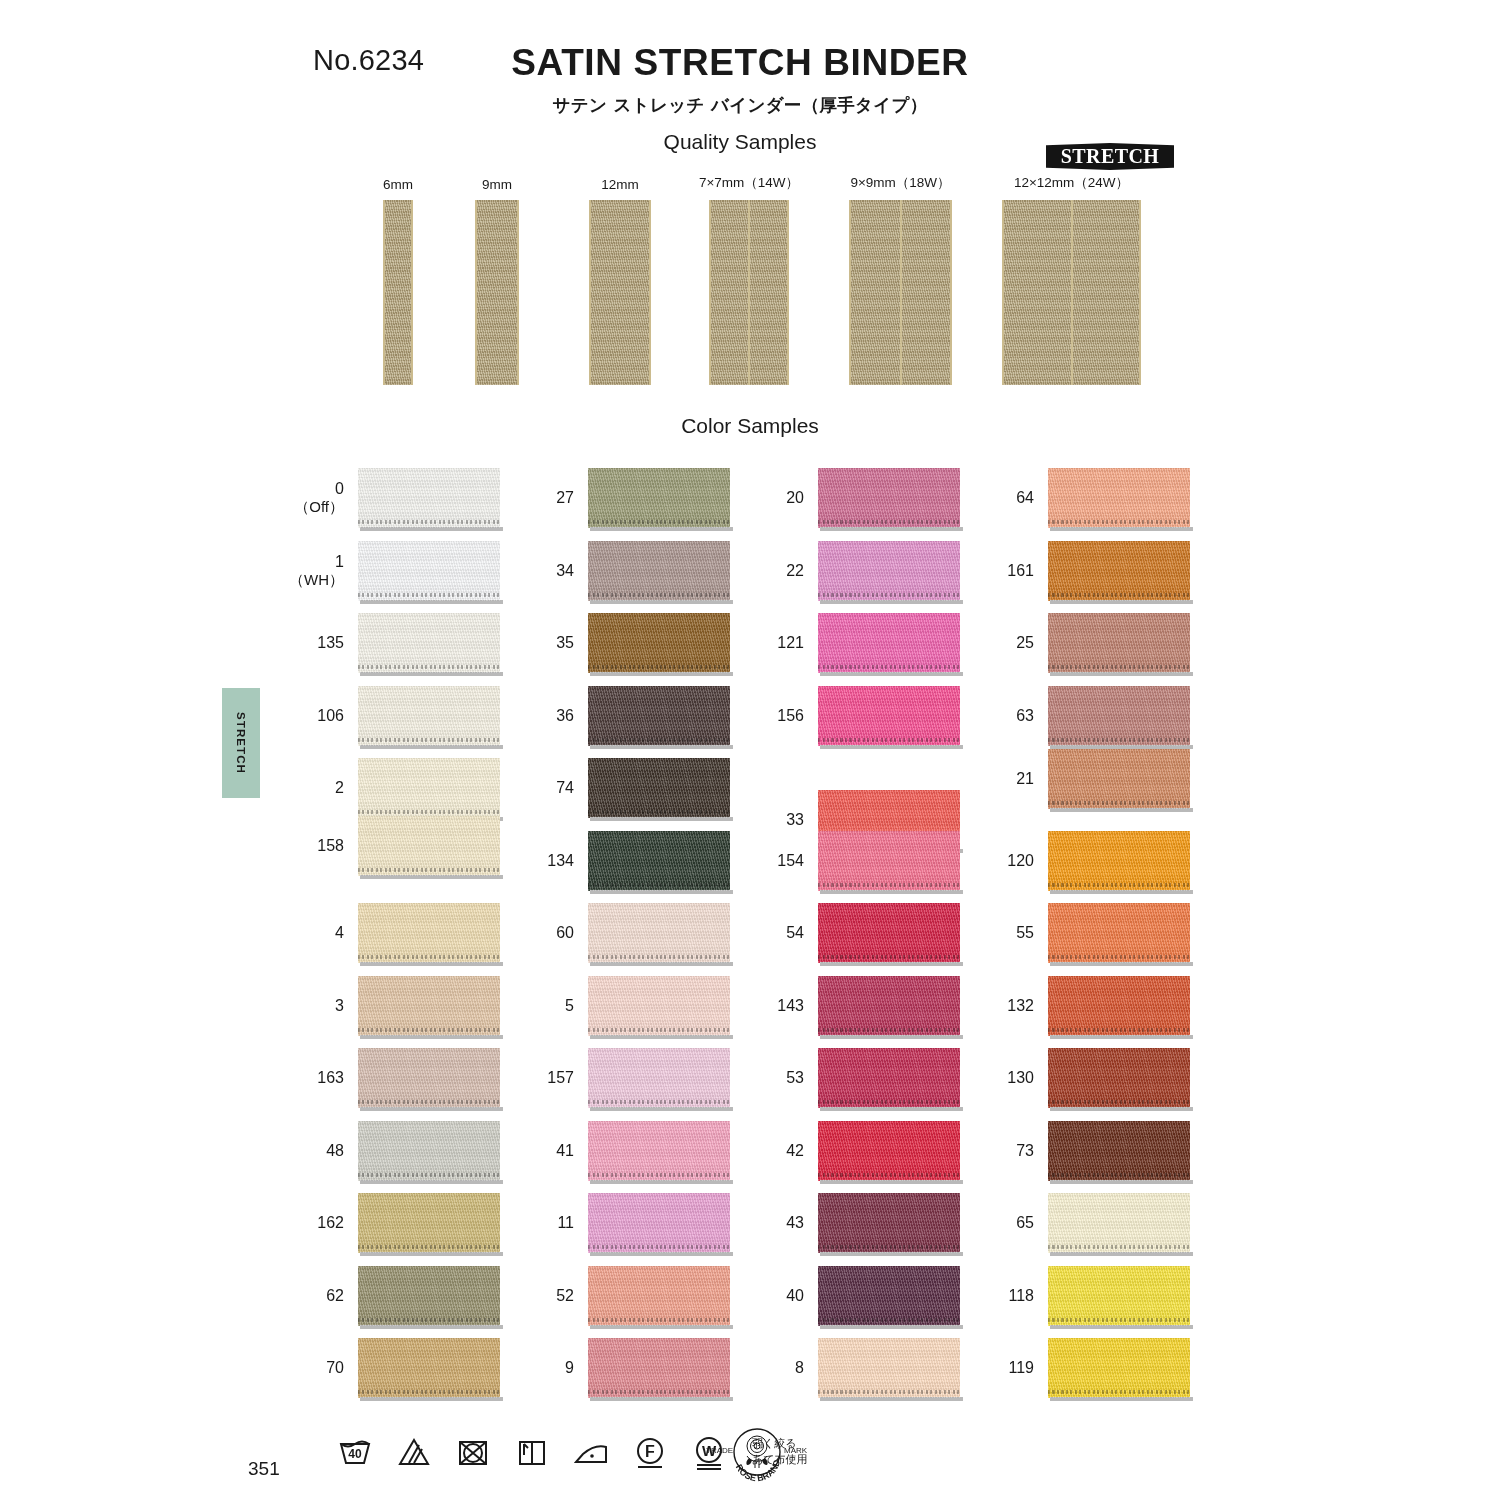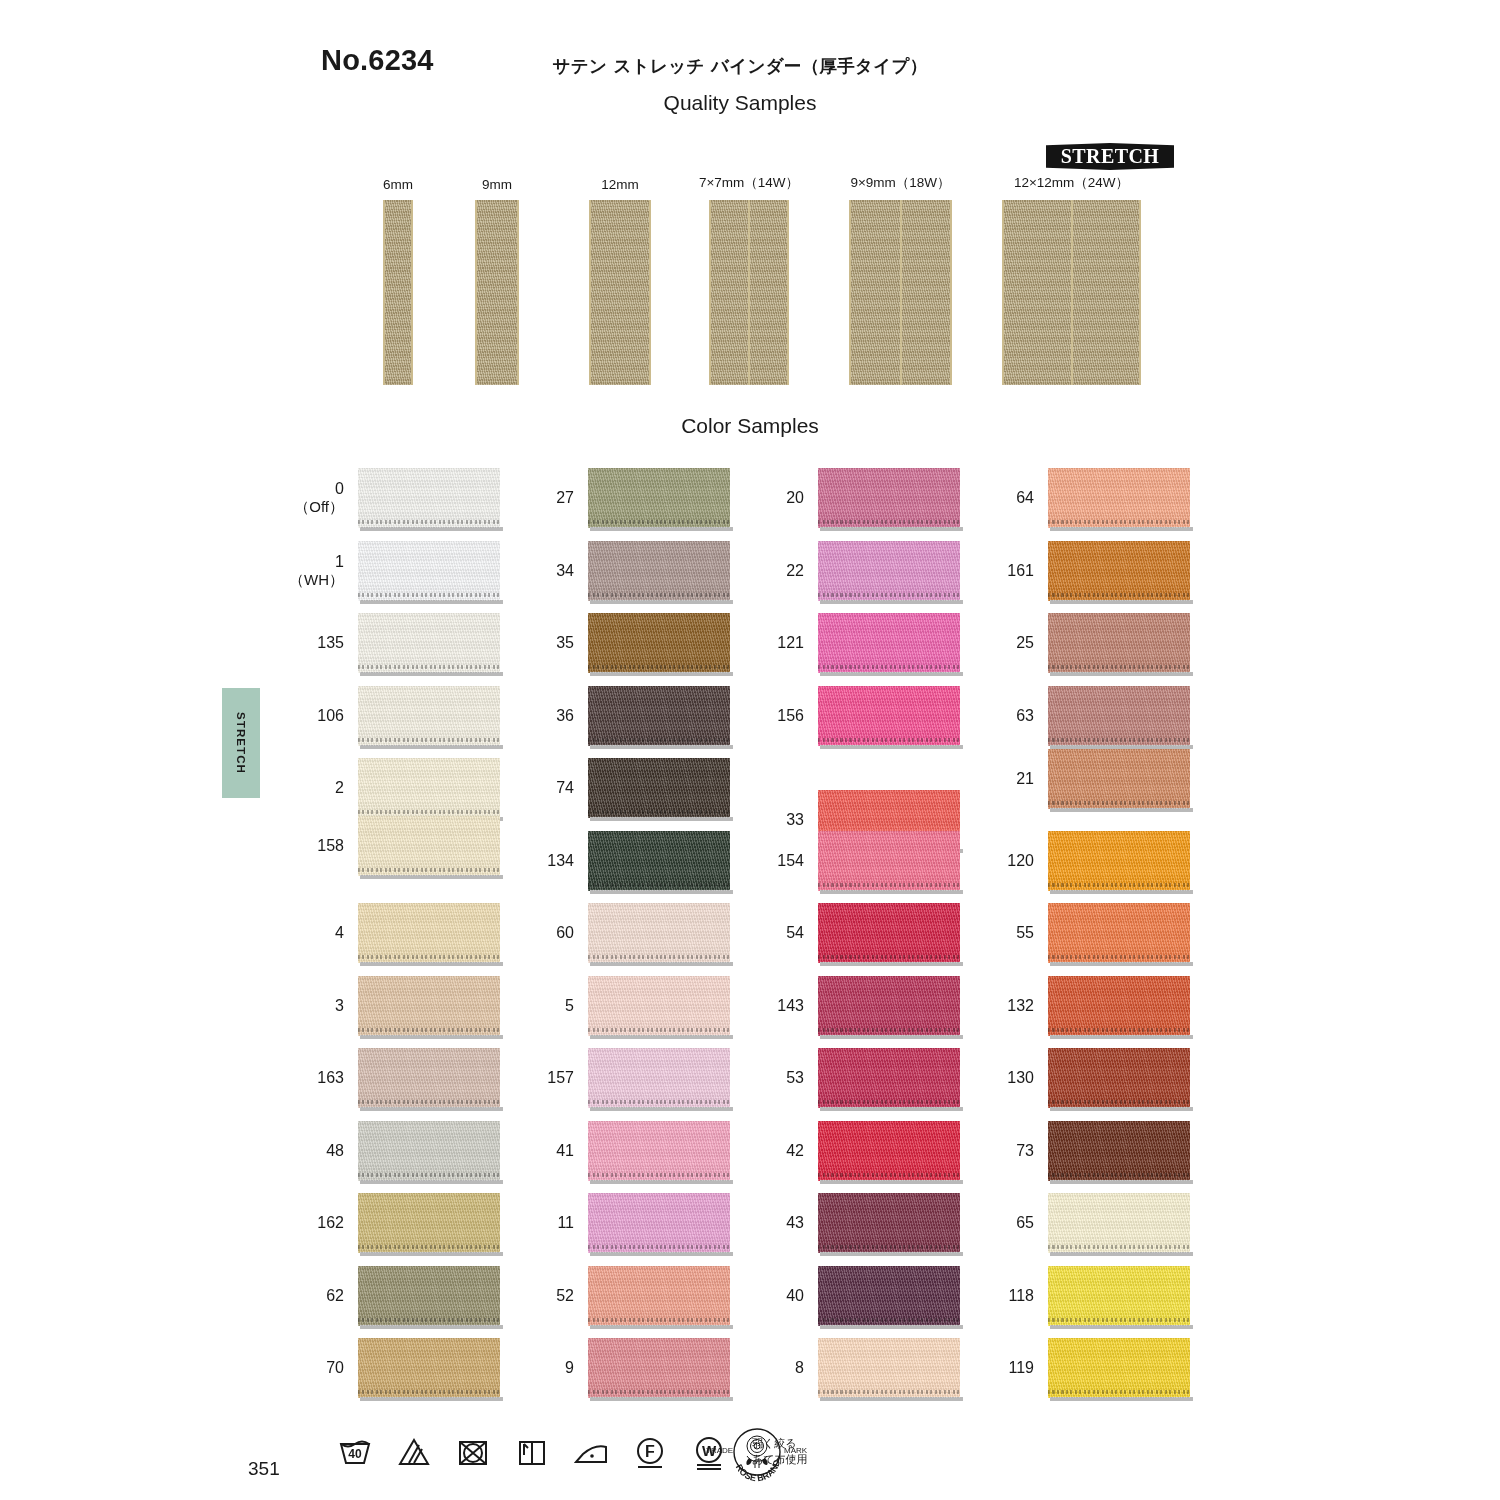--- a/index.html
+++ b/index.html
@@ -6,21 +6,21 @@
   body{
     width:1500px;height:1500px;background:#ffffff;
     font-family:"Liberation Sans","DejaVu Sans",sans-serif;
     color:#1a1a1a;position:relative;overflow:hidden;
   }
   .page{position:absolute;inset:0;}
 
   
   #product-code{
     position:absolute;left:313px;top:44px;
-    font-size:29px;font-weight:700;letter-spacing:.2px;margin-left:8px;
+    font-size:29px;font-weight:400;letter-spacing:.2px;
   }
   #title-block{
     position:absolute;left:420px;top:44px;width:640px;text-align:center;
   }
   #main-title{
     font-size:37px;font-weight:700;letter-spacing:.6px;line-height:1.05;
     white-space:nowrap;
   }
   #sub-title-jp{
     font-size:17.5px;font-weight:700;margin-top:10px;letter-spacing:.3px;
@@ -131,20 +131,21 @@
   #page-number{position:absolute;left:248px;top:1458px;font-size:19px;}
 </style>
 </head>
 <body>
 
 <div class="page">
 
   <div id="product-code">No.6234</div>
 
   <div id="title-block">
+    <div id="main-title">SATIN STRETCH BINDER</div>
     <div id="sub-title-jp" class="jp">サテン ストレッチ バインダー（厚手タイプ）</div>
     <div id="quality-heading">Quality Samples</div>
   </div>
 
 
   <div id="stretch-badge">STRETCH</div>
 
   <div id="quality-samples">
       <div class="qs-item" style="left: 383px; top: 200px; width: 30px; height: 185px;">
         <div class="qs-label">6mm</div>

